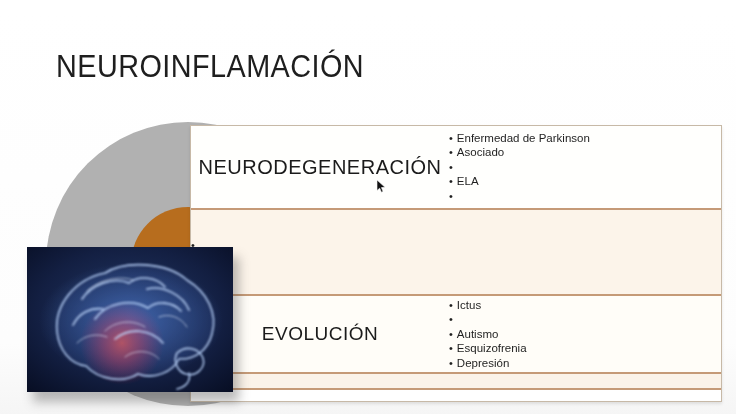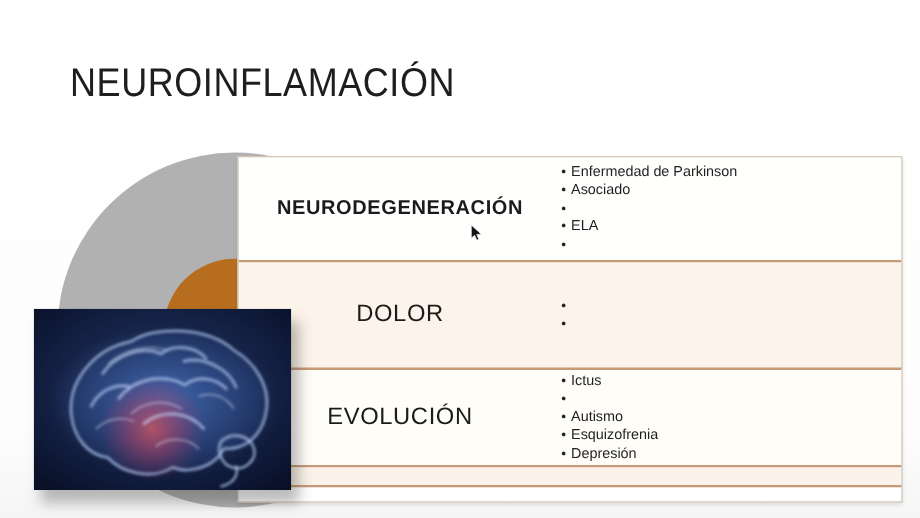--- a/index.html
+++ b/index.html
@@ -36,21 +36,21 @@
   .row{display:flex;box-sizing:border-box;border-bottom:2px solid #c59a77;}
   .row.r1{height:84px;background:#fffffd;}
   .row.r2{height:86px;background:#fcf4ea;}
   .row.r3{height:78px;background:#fffdf8;}
   .row.r4{height:16px;background:#fbf3e9;}
   .row.r5{flex:1;background:#ffffff;border-bottom:none;}
   .hdr{
     width:258px;display:flex;align-items:center;justify-content:center;
     color:#1b1b1b;letter-spacing:0.5px;white-space:nowrap;
   }
-  .r1 .hdr{font-size:16px;font-weight:bold;}
+  .r1 .hdr{font-size:20px;}
   .r2 .hdr,.r3 .hdr{font-size:19px;}
   .items{
     flex:1;margin:0;padding:0 4px 0 0;list-style:none;
     display:flex;flex-direction:column;justify-content:center;
   }
   .items li{
     display:flex;align-items:baseline;gap:4px;
     font-size:11.5px;line-height:14.5px;color:#1f1f1f;
   }
   .blt{font-size:11px;}
@@ -93,21 +93,20 @@
             <span class="blt">•</span>
             <span>ELA</span>
           </li>
         <li>
             <span class="blt">•</span>
           </li>
       </ul>
     </div>
 
     <div class="row r2">
-      <div class="hdr">DOLOR</div>
       <ul class="items">
         <li>
             <span class="blt">•</span>
           </li>
         <li>
             <span class="blt">•</span>
           </li>
       </ul>
     </div>
 

